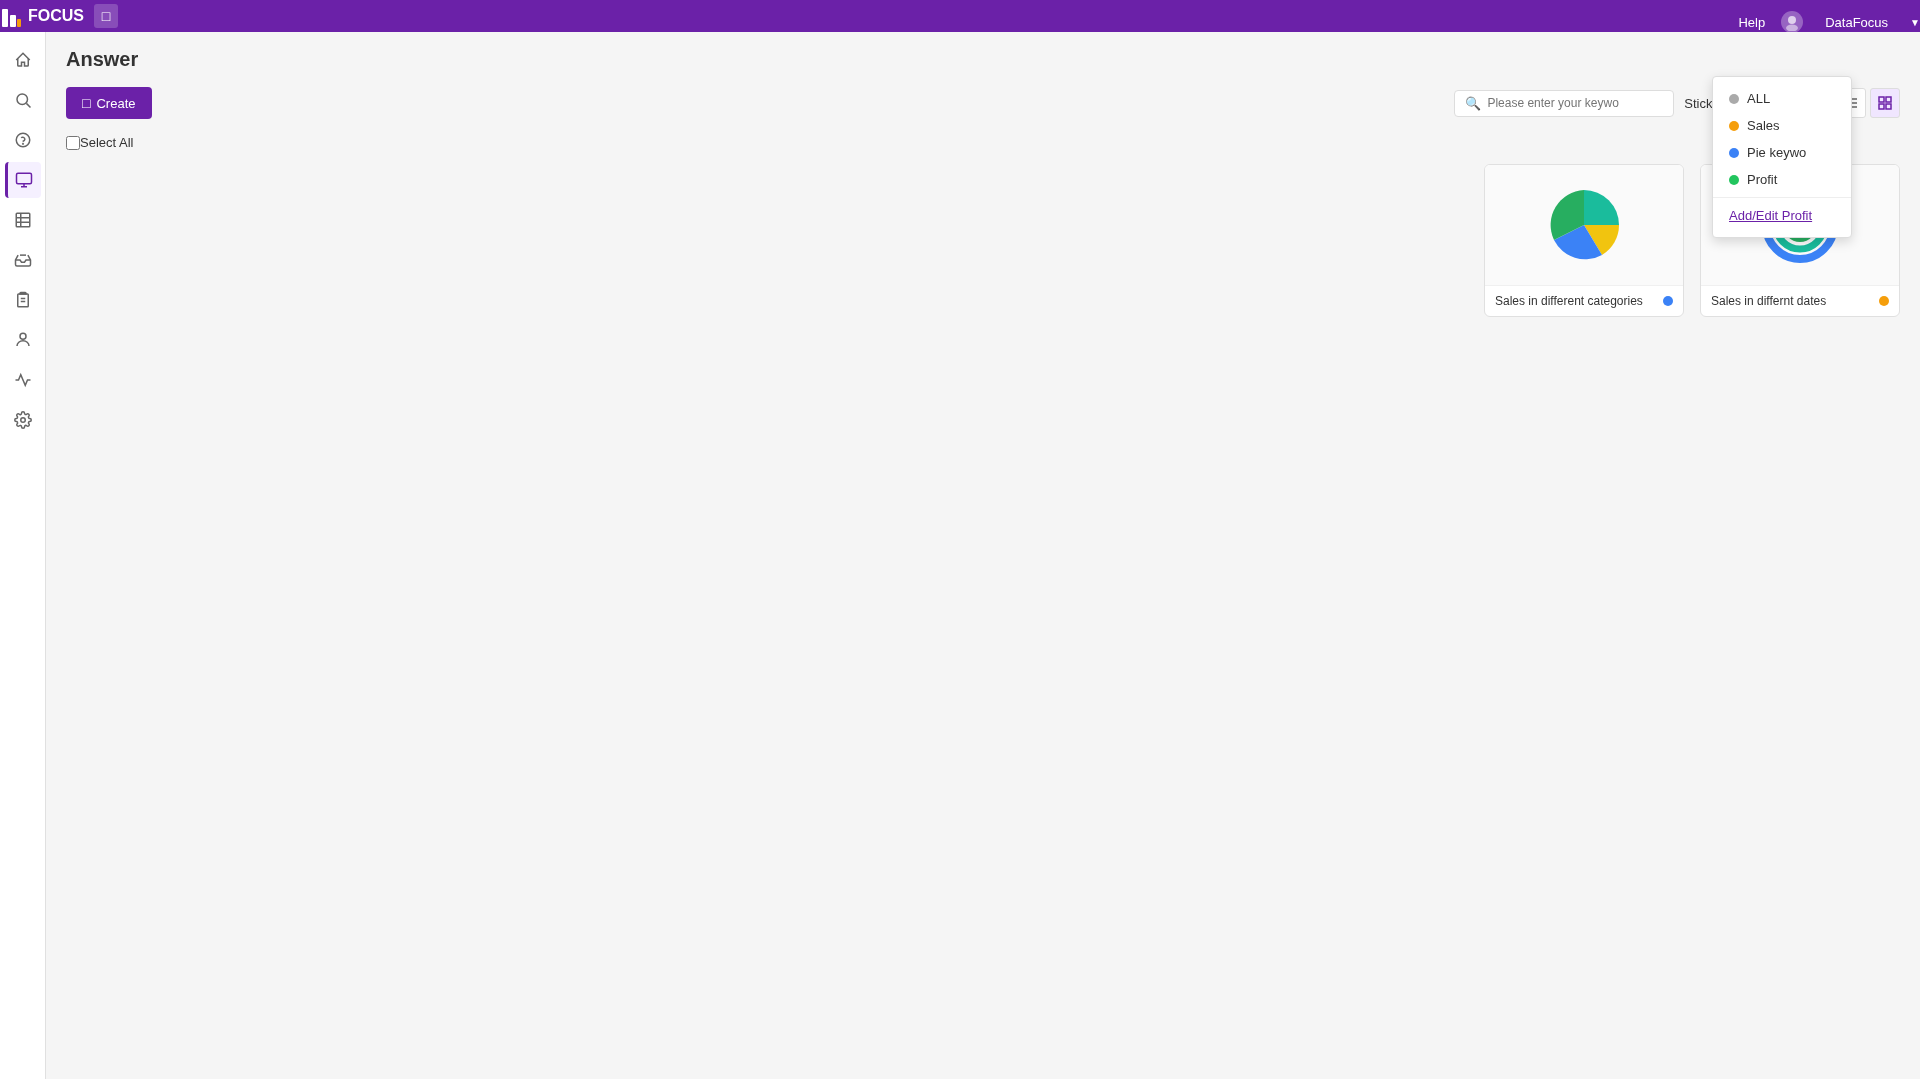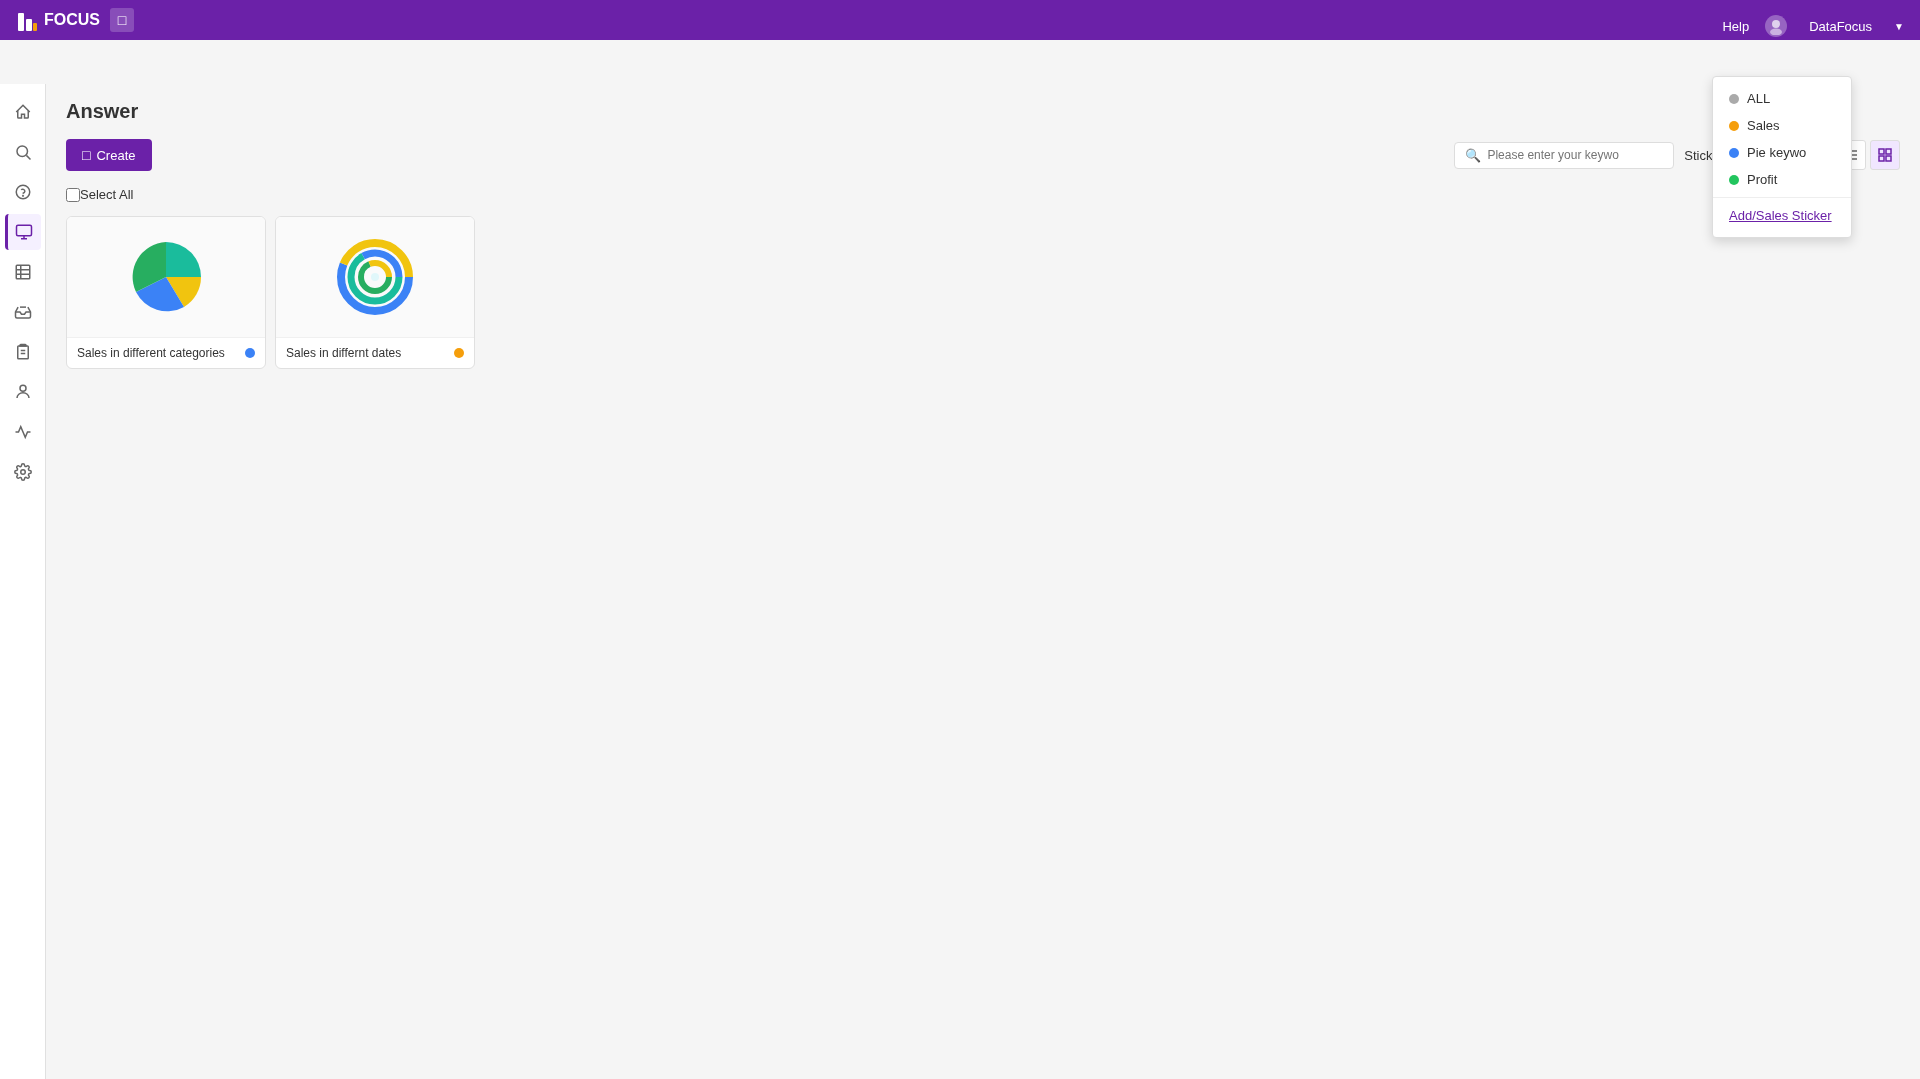--- a/index.html
+++ b/index.html
@@ -1,38 +1,38 @@
 <!DOCTYPE html>
 <html><head>
   <meta charset="utf-8">
   <style>
     * { margin: 0; padding: 0; box-sizing: border-box; }
     body { font-family: Arial, sans-serif; background: #f5f5f5; width: 1920px; height: 1079px; overflow: hidden; display: flex; flex-direction: column; }
 
     
     .topnav {
       background: #6b21a8;
-      height: 40px;
+      height: 32px;
       display: flex;
       align-items: center;
       justify-content: space-between;
-      padding: 0 16px;
+      padding: 0 0;
       flex-shrink: 0;
     }
     .topnav-left { display: flex; align-items: center; gap: 10px; }
     .topnav-logo { display: flex; align-items: center; gap: 6px; color: white; font-weight: bold; font-size: 16px; }
     .logo-icon { width: 22px; height: 22px; }
     .topnav-add-btn { background: rgba(255,255,255,0.2); border: none; color: white; width: 24px; height: 24px; cursor: pointer; border-radius: 3px; display: flex; align-items: center; justify-content: center; font-size: 14px; }
     .topnav-right { display: flex; align-items: center; gap: 16px; color: white; font-size: 13px; margin-top: 12px; }
     .topnav-help { cursor: pointer; color: white; }
     .topnav-user { display: flex; align-items: center; gap: 22px; cursor: pointer; color: white; }
     .user-avatar { width: 22px; height: 22px; border-radius: 50%; background: rgba(255,255,255,0.3); display: flex; align-items: center; justify-content: center; font-size: 11px; }
 
     
-    .main-layout { display: flex; flex: 1; overflow: hidden; margin-top: 44px; }
+    .main-layout { display: flex; flex: 1; overflow: hidden; }
 
     
     .sidebar {
       width: 46px;
       background: white;
       border-right: 1px solid #e0e0e0;
       display: flex;
       flex-direction: column;
       align-items: center;
       padding-top: 10px;
@@ -120,21 +120,21 @@
       display: flex;
       align-items: center;
       justify-content: center;
       border-radius: 3px;
       color: #666;
       font-size: 14px;
     }
     .view-btn.active { background: #f0e6ff; color: #6b21a8; }
 
     
-    .cards-grid { display: flex; flex-wrap: wrap; gap: 9px; }
+    .cards-grid { display: flex; flex-wrap: wrap; gap: 16px; justify-content: flex-end; }
     .card {
       width: 200px;
       background: white;
       border-radius: 6px;
       border: 1px solid #e0e0e0;
       overflow: hidden;
       cursor: pointer;
     }
     .card-thumbnail {
       width: 100%;
@@ -401,16 +401,16 @@
     </div>
     <div class="dropdown-item">
       <div class="dropdown-dot" style="background:#3b82f6;"></div>
       <span>Pie keywo</span>
     </div>
     <div class="dropdown-item">
       <div class="dropdown-dot" style="background:#22c55e;"></div>
       <span>Profit</span>
     </div>
     <div class="dropdown-divider"></div>
-    <span class="add-edit-link">Add/Sales Sticker</span>
+    <span class="add-edit-link">Add/Edit Profit</span>
   </div>
 
 </div>
 
 </body></html>

